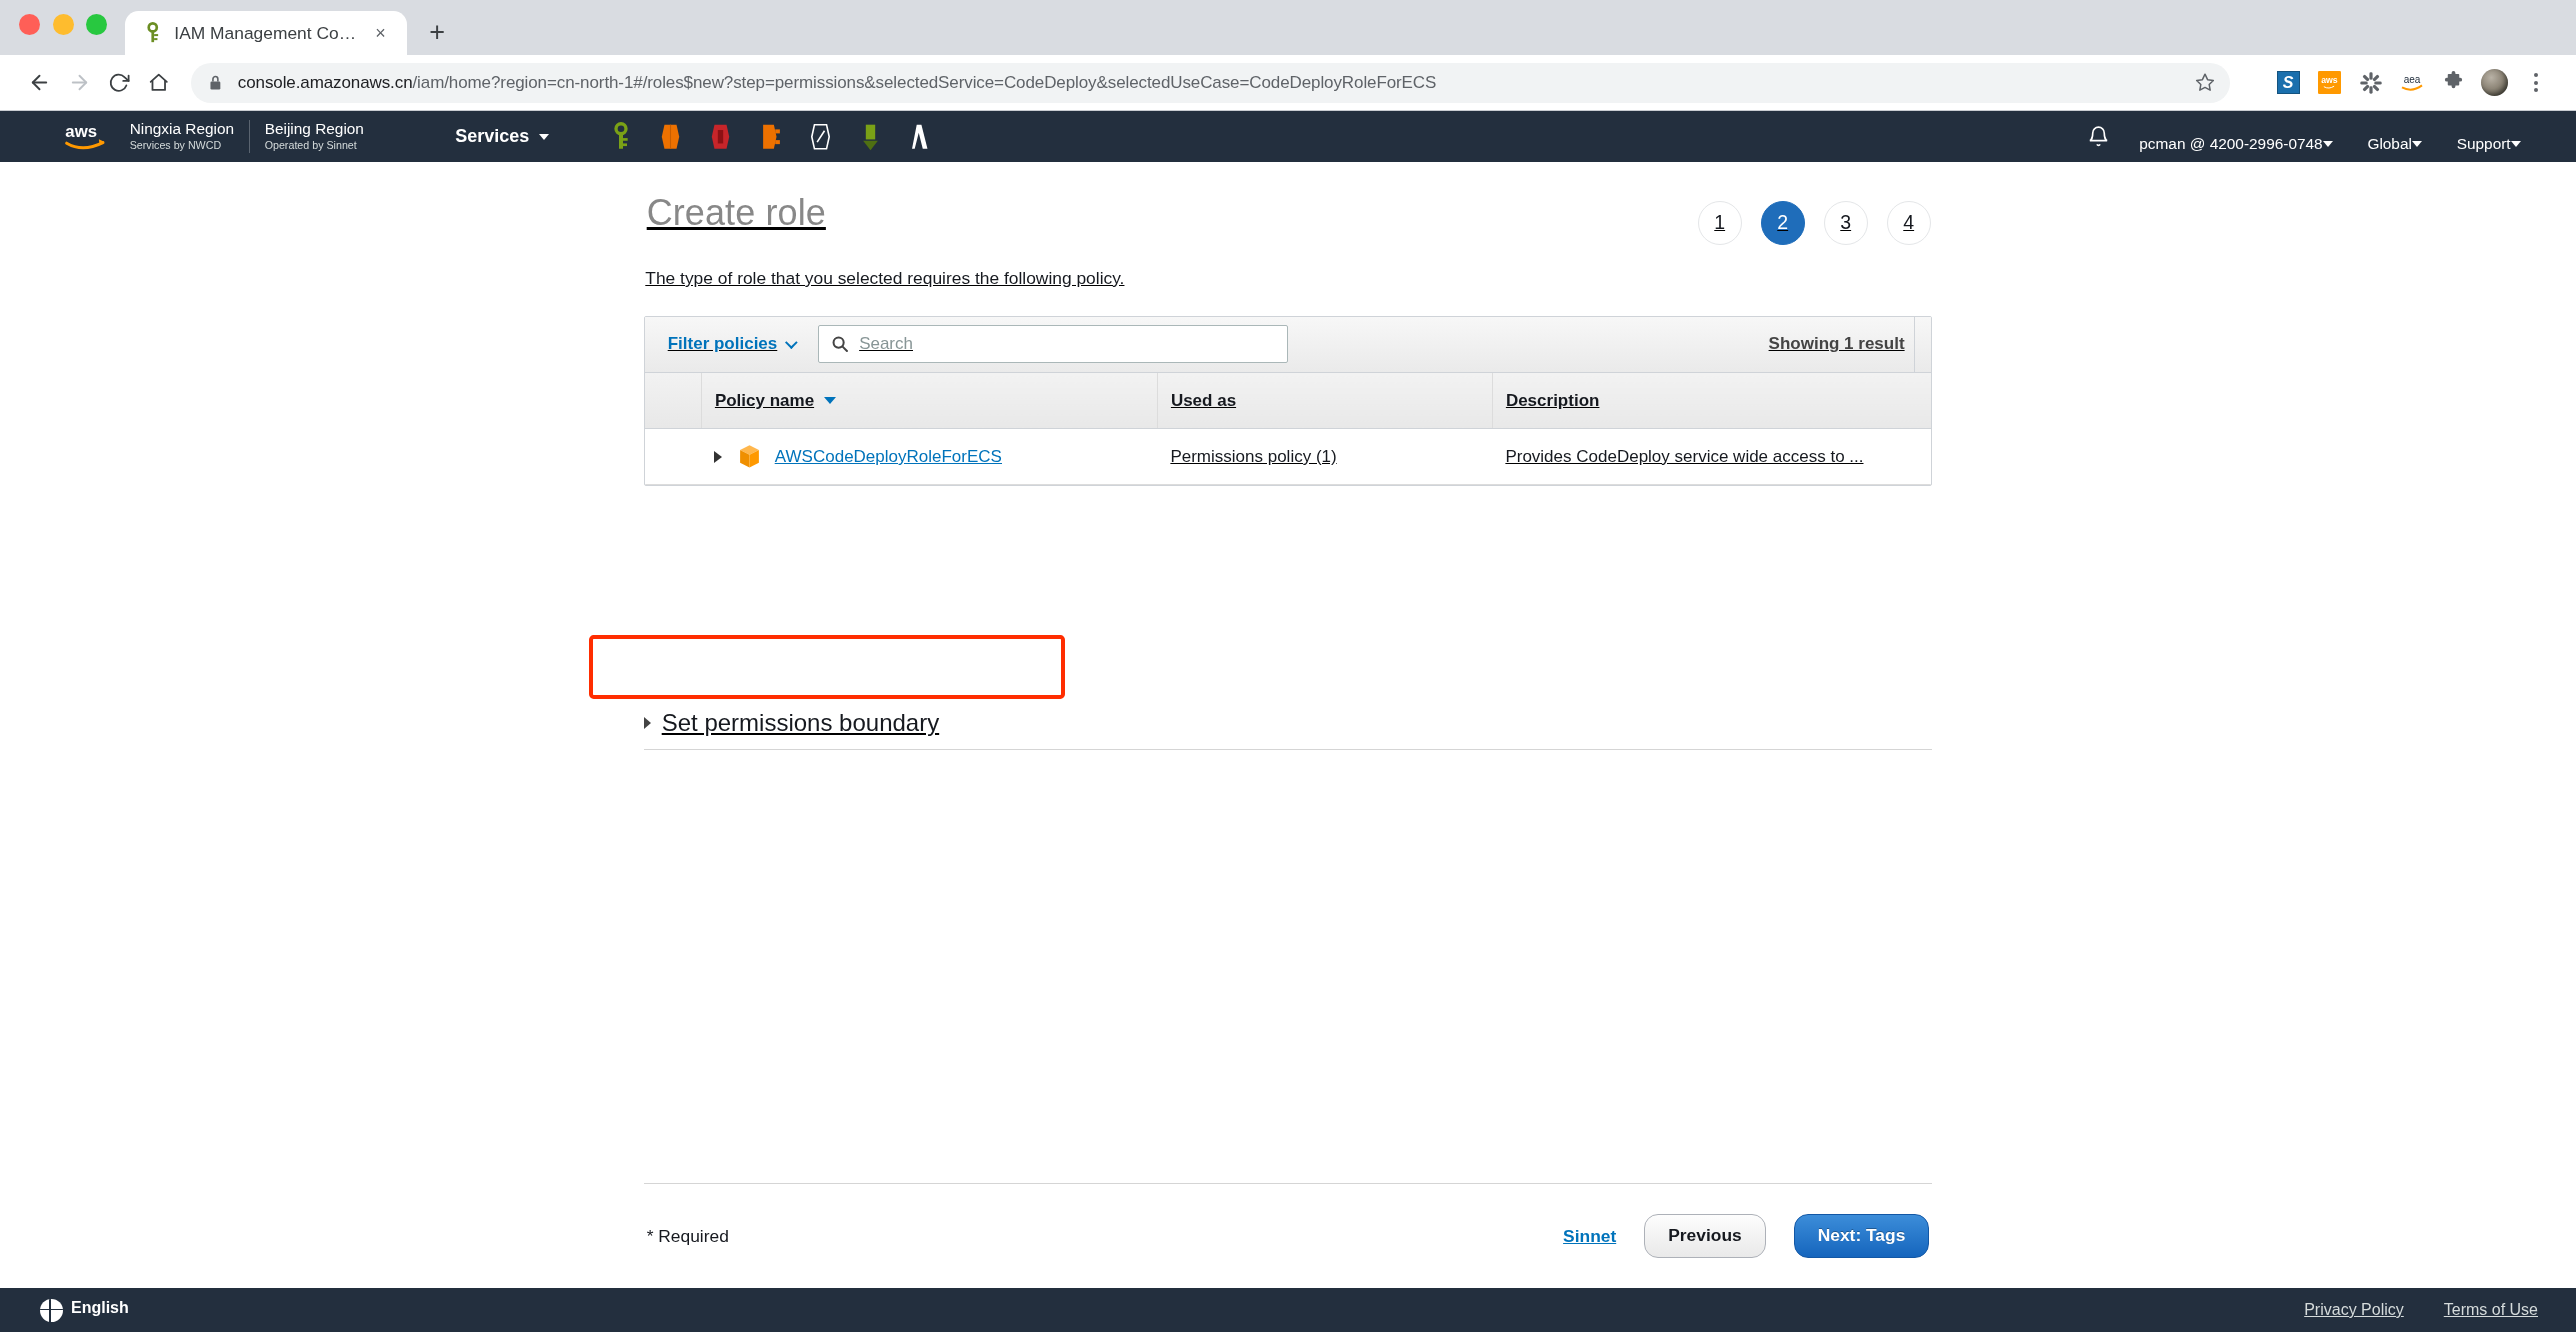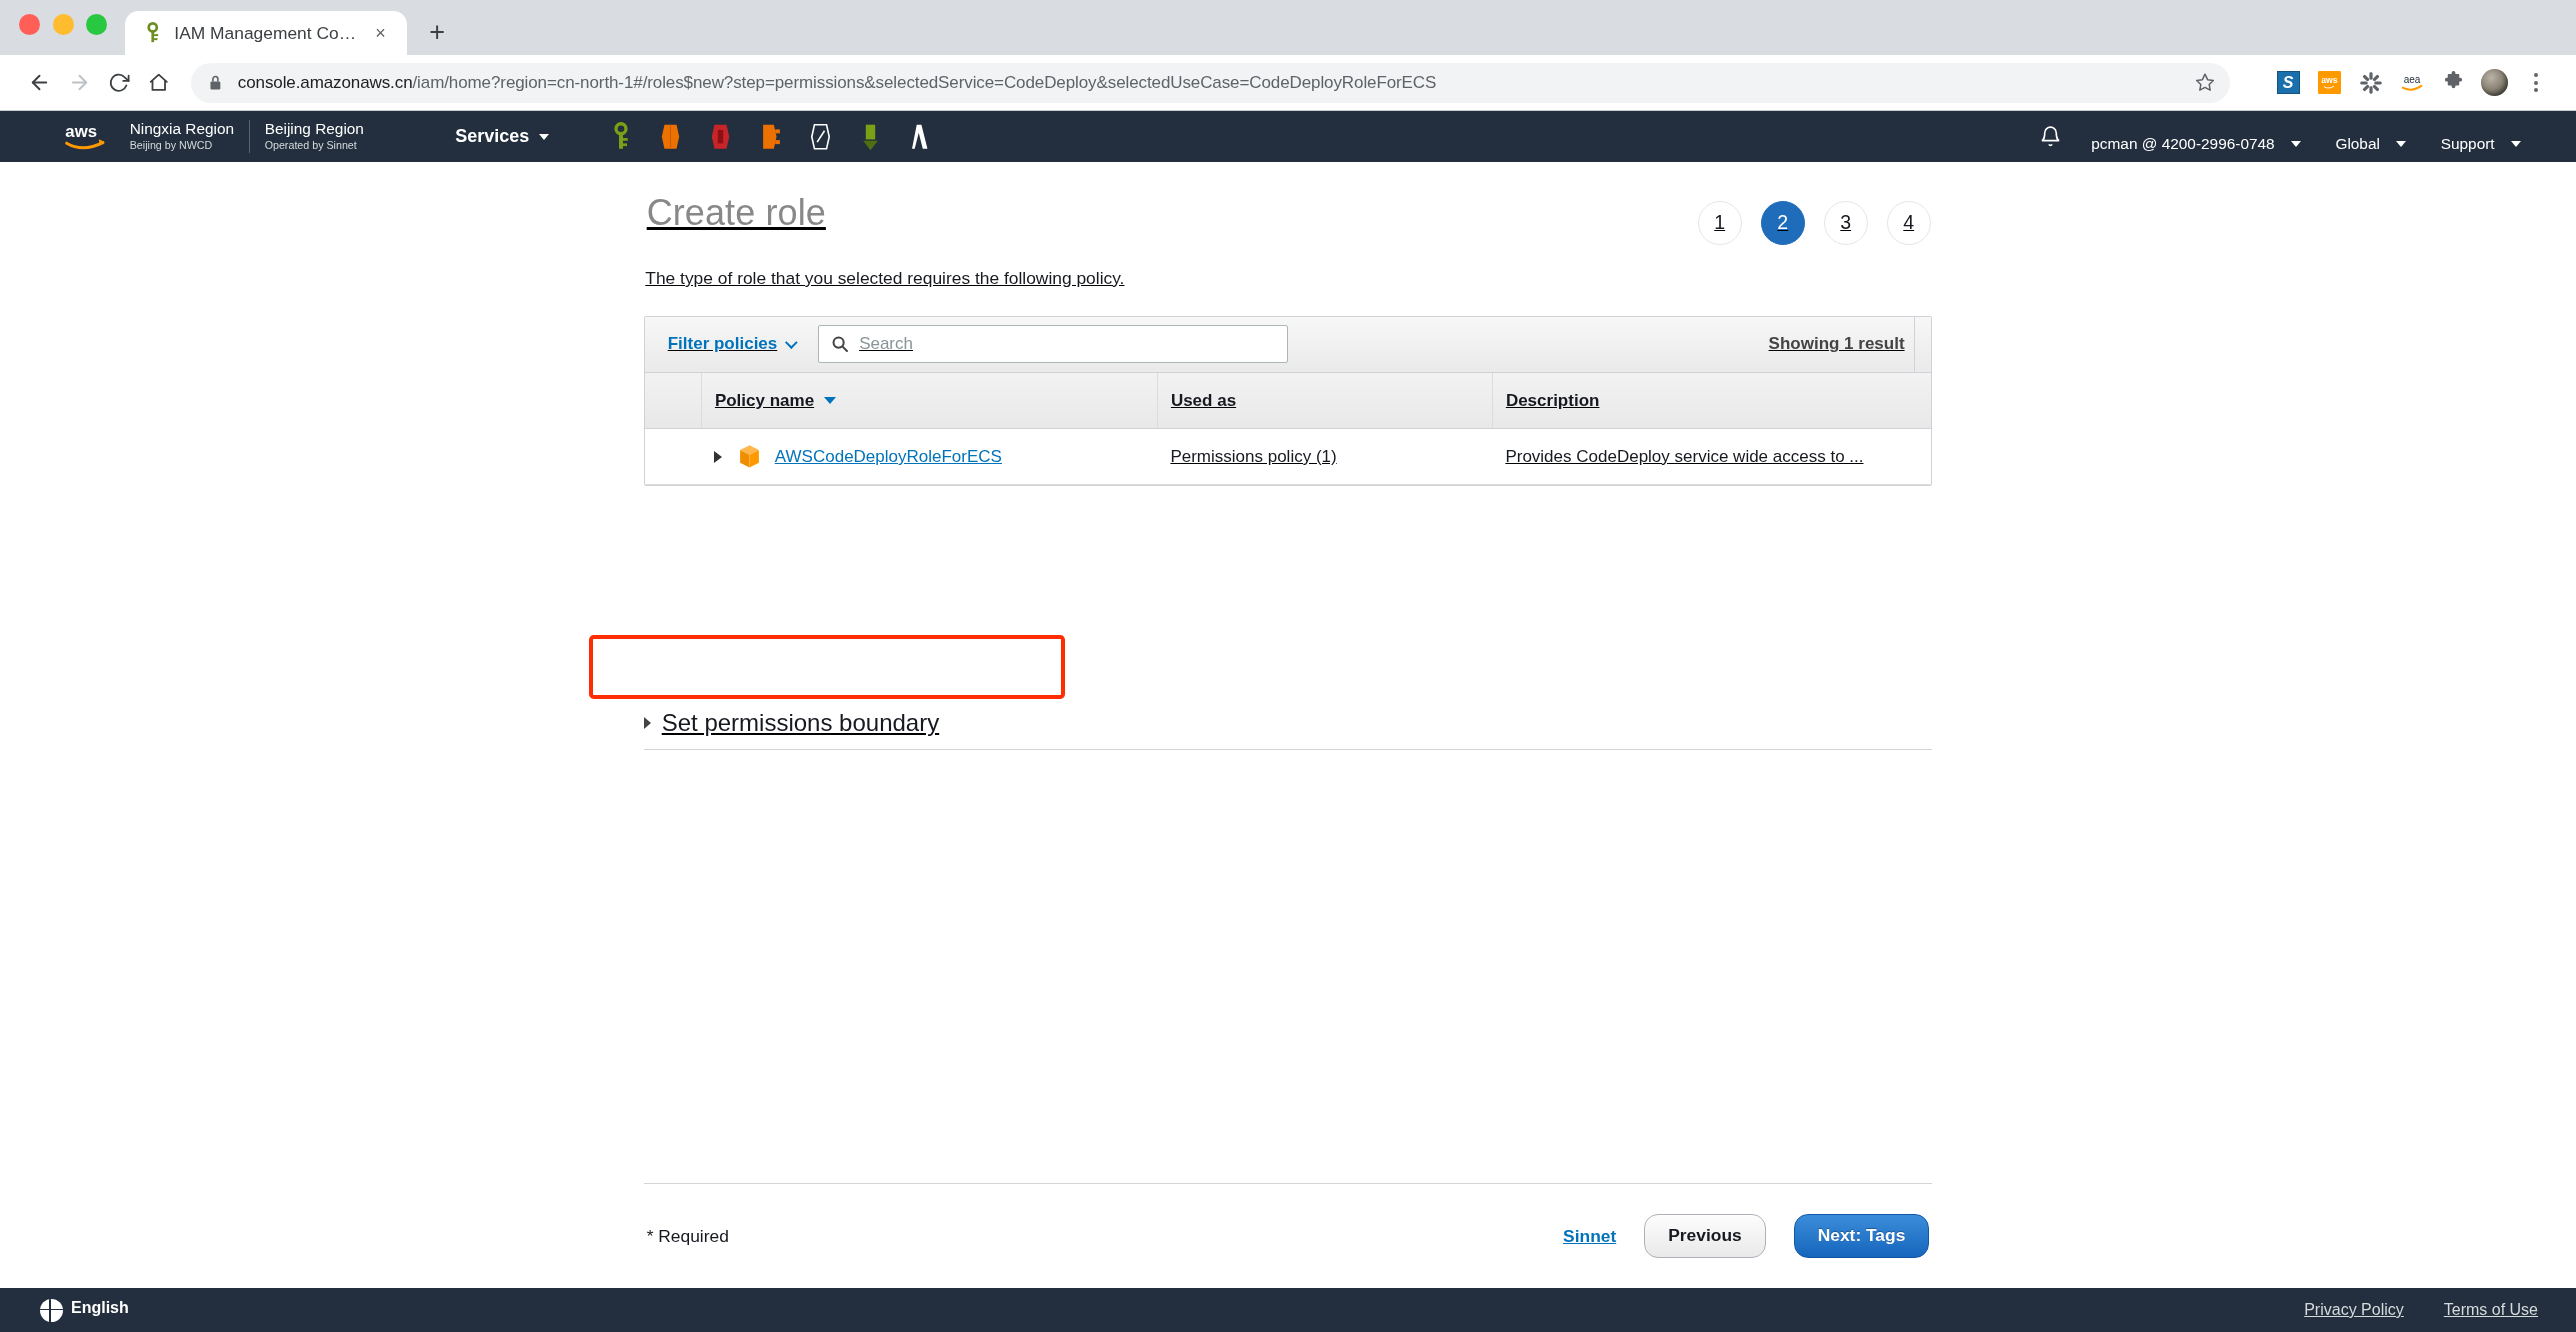--- a/index.html
+++ b/index.html
@@ -113,21 +113,21 @@
     border-right: 5.4px solid transparent; border-top: 6px solid currentColor;
   }
 
   .svc-icons { display: flex; align-items: center; gap: 0; margin-left: 38px; }
   .svc-icon { width: 50px; height: 38px; display: flex; align-items: center; justify-content: center; }
 
   .nav-right {
     margin-left: auto; display: flex; align-items: center; gap: 0; padding-right: 38px;
   }
   .nav-right-item {
-    display: flex; align-items: center; gap: 16px; font-size: 15.4px;
+    display: flex; align-items: center; gap: 0; font-size: 15.4px;
     color: #ffffff; padding: 8px 17.4px; margin-top: 15px;
   }
   .bell { width: 23px; height: 25.5px; position: relative; margin-right: 12px; }
 
   
   .page {
     position: relative;
     height: calc(1332px - 55px - 56px - 51px - 44px);
     background: #ffffff; overflow: hidden; text-decoration: underline;
   }
@@ -401,21 +401,21 @@
     <span class="aws-logo">
       <svg width="55" height="31" viewBox="0 0 82 46">
         <text x="2" y="24" font-family="Liberation Sans, sans-serif" font-size="25" font-weight="bold" fill="#ffffff">aws</text>
         <path d="M4 33 Q28 47 58 32" stroke="#ff9900" stroke-width="4.5" fill="none" stroke-linecap="round"></path>
         <path d="M52 27 L60 31 L53 36 Z" fill="#ff9900"></path>
       </svg>
     </span>
     <div class="region-block">
       <div class="region">
         <div class="region-name">Ningxia Region</div>
-        <div class="region-sub">Beijing by NWCD</div>
+        <div class="region-sub">Services by NWCD</div>
       </div>
       <div class="region">
         <div class="region-name">Beijing Region</div>
         <div class="region-sub">Operated by Sinnet</div>
       </div>
     </div>
   </div>
 
   <div class="services-btn">
     <span>Services</span>

